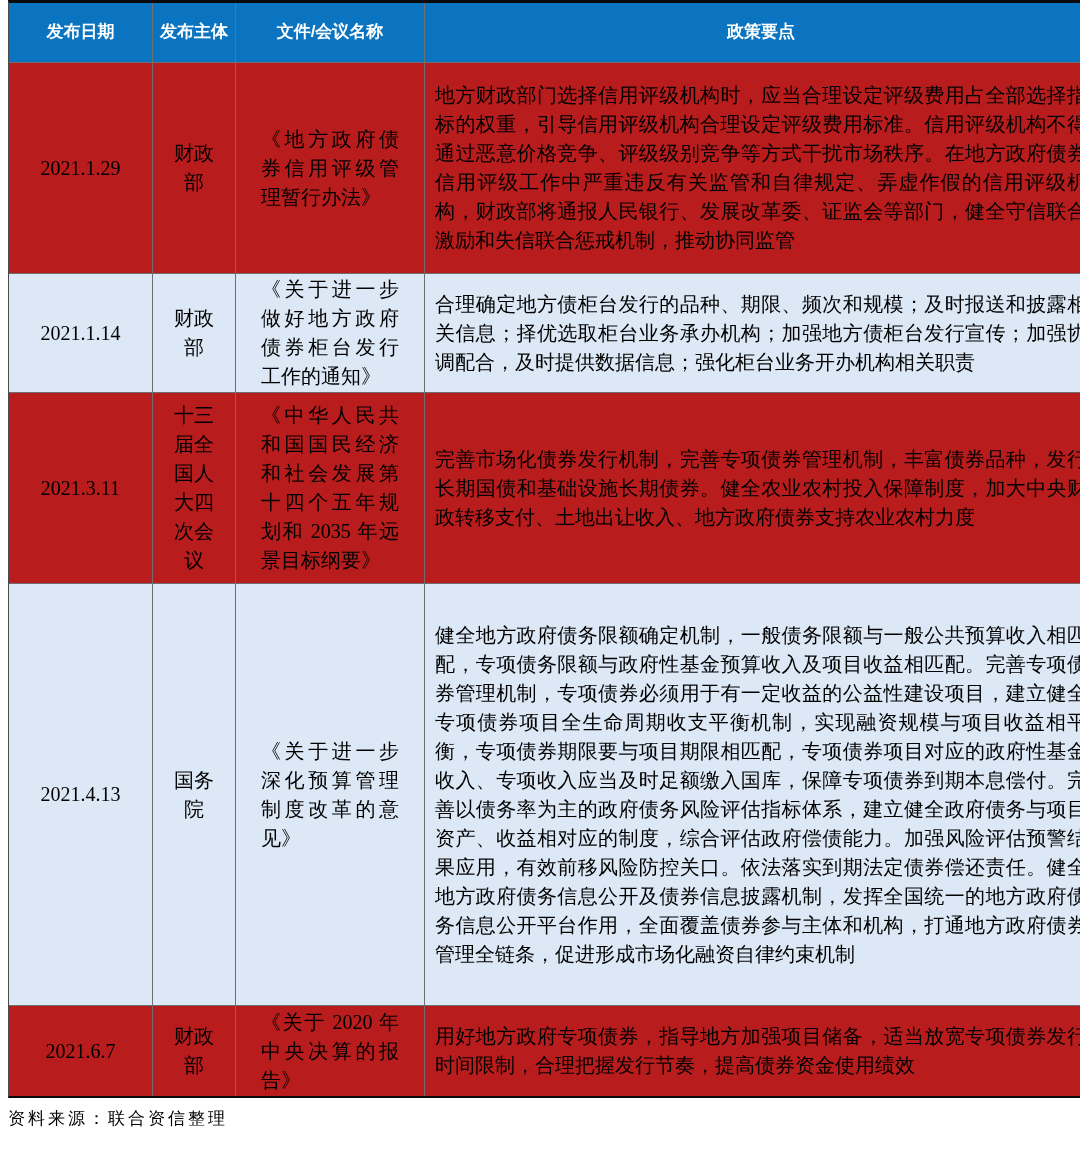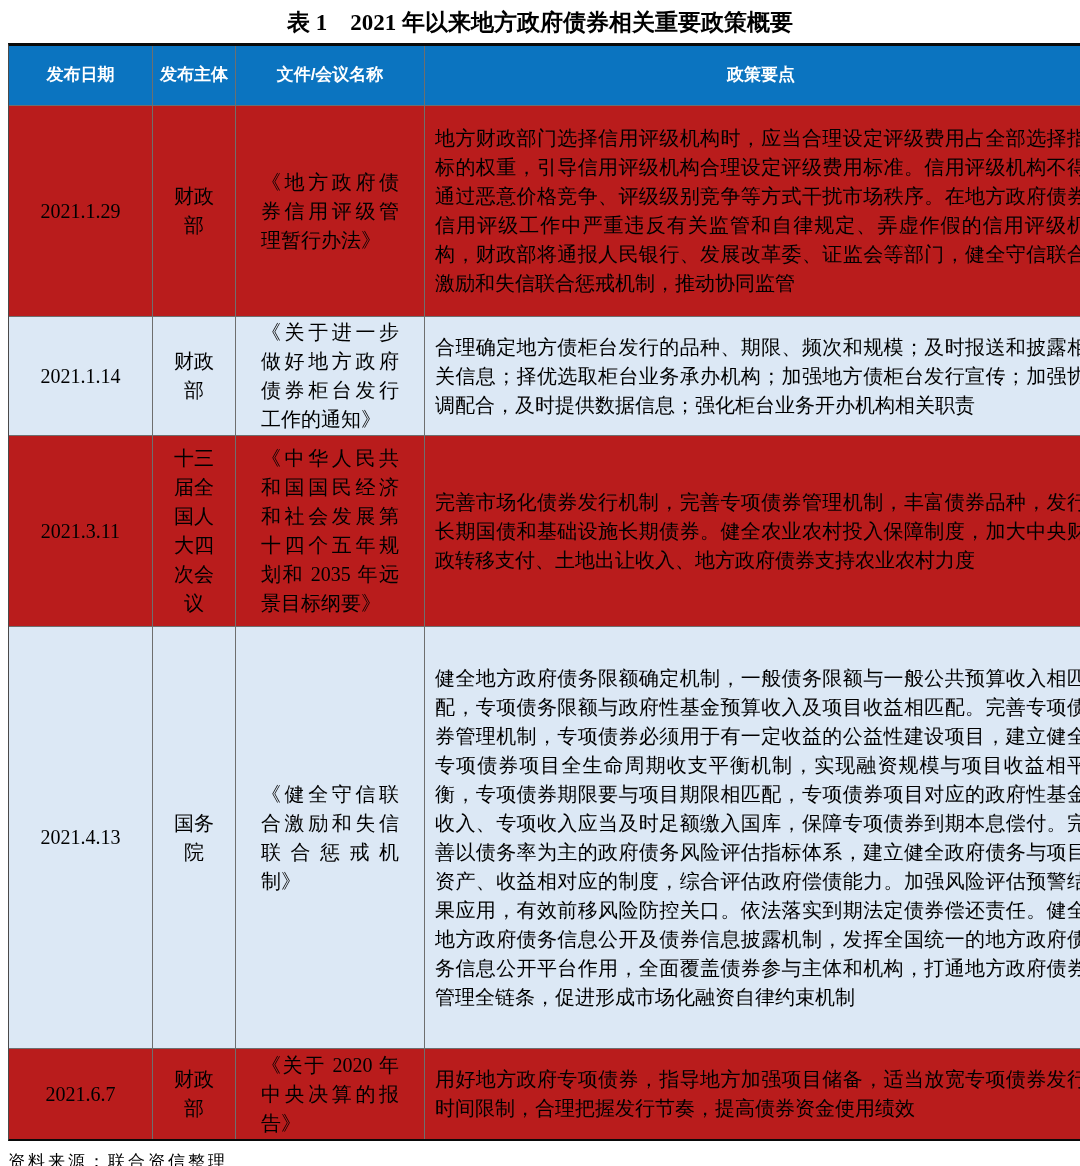--- a/index.html
+++ b/index.html
@@ -67,21 +67,20 @@
     font-size: 17px;
     letter-spacing: 3px;
     font-family: "Liberation Serif", "DejaVu Serif", serif;
   }
 </style>
 </head>
 <body>
 
 <div class="page">
 
-  <div class="title">表 1　2021 年以来地方政府债券相关重要政策概要</div>
 
   <div class="tbl">
 
     <div class="tr">
       <div class="th c1">发布日期</div>
       <div class="th c2">发布主体</div>
       <div class="th c3">文件/会议名称</div>
       <div class="th c4">政策要点</div>
     </div>
 
@@ -102,21 +101,21 @@
     <div class="tr r2">
       <div class="td date c1">2021.3.11</div>
       <div class="td issuer c2">十三届全国人大四次会议</div>
       <div class="td doc c3">《中华人民共和国国民经济和社会发展第十四个五年规划和 2035 年远景目标纲要》</div>
       <div class="td points c4">完善市场化债券发行机制，完善专项债券管理机制，丰富债券品种，发行长期国债和基础设施长期债券。健全农业农村投入保障制度，加大中央财政转移支付、土地出让收入、地方政府债券支持农业农村力度</div>
     </div>
 
     <div class="tr r3 alt">
       <div class="td date c1">2021.4.13</div>
       <div class="td issuer c2">国务院</div>
-      <div class="td doc c3">《健全守信联合激励和失信联合惩戒机制》</div>
+      <div class="td doc c3">《关于进一步深化预算管理制度改革的意见》</div>
       <div class="td points c4">健全地方政府债务限额确定机制，一般债务限额与一般公共预算收入相匹配，专项债务限额与政府性基金预算收入及项目收益相匹配。完善专项债券管理机制，专项债券必须用于有一定收益的公益性建设项目，建立健全专项债券项目全生命周期收支平衡机制，实现融资规模与项目收益相平衡，专项债券期限要与项目期限相匹配，专项债券项目对应的政府性基金收入、专项收入应当及时足额缴入国库，保障专项债券到期本息偿付。完善以债务率为主的政府债务风险评估指标体系，建立健全政府债务与项目资产、收益相对应的制度，综合评估政府偿债能力。加强风险评估预警结果应用，有效前移风险防控关口。依法落实到期法定债券偿还责任。健全地方政府债务信息公开及债券信息披露机制，发挥全国统一的地方政府债务信息公开平台作用，全面覆盖债券参与主体和机构，打通地方政府债券管理全链条，促进形成市场化融资自律约束机制</div>
     </div>
 
     <div class="tr r4 rlast">
       <div class="td date c1">2021.6.7</div>
       <div class="td issuer c2">财政部</div>
       <div class="td doc c3">《关于 2020 年中央决算的报告》</div>
       <div class="td points c4">用好地方政府专项债券，指导地方加强项目储备，适当放宽专项债券发行时间限制，合理把握发行节奏，提高债券资金使用绩效</div>
     </div>
 

